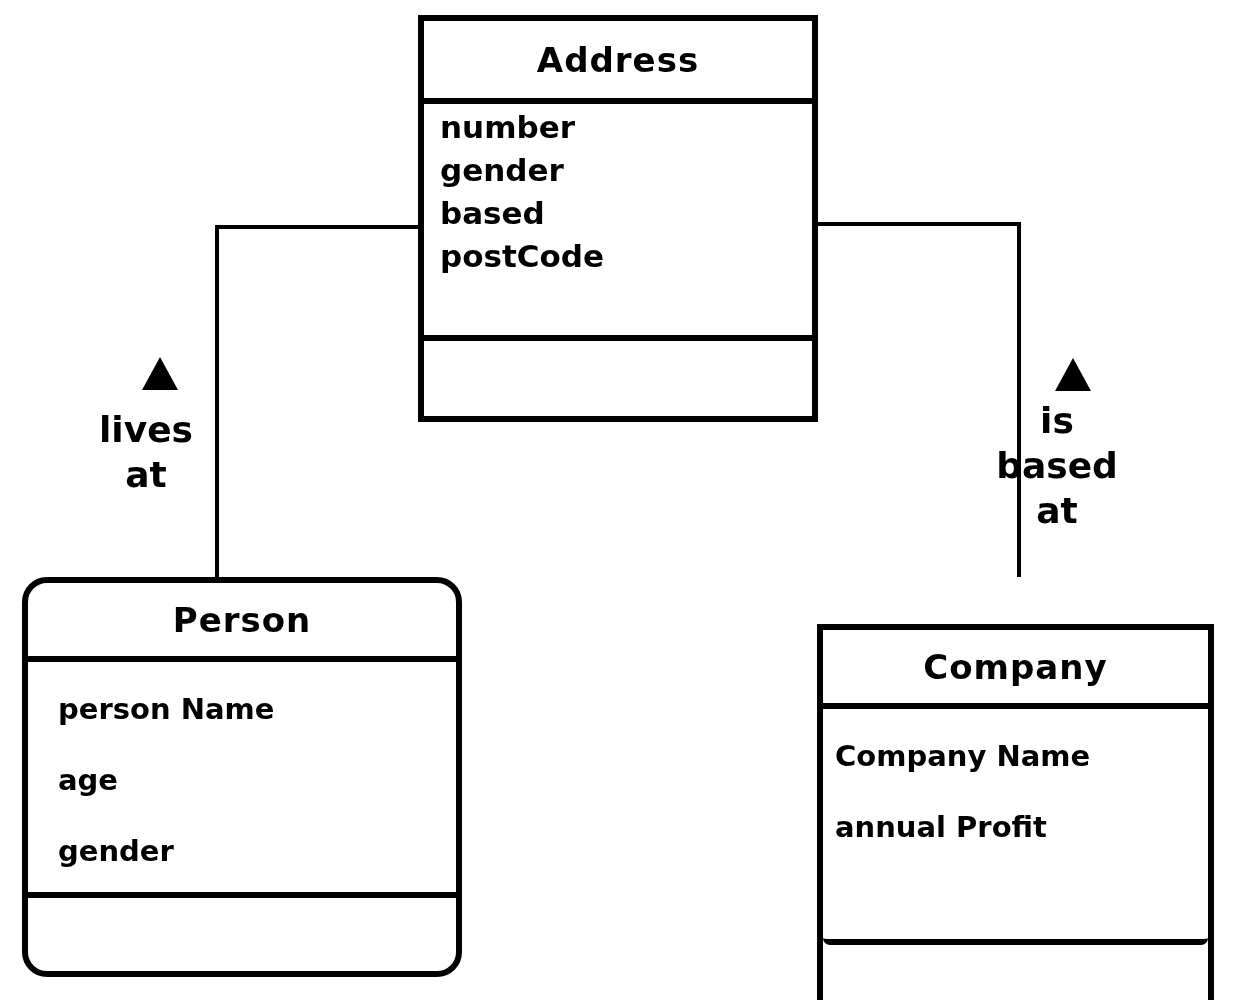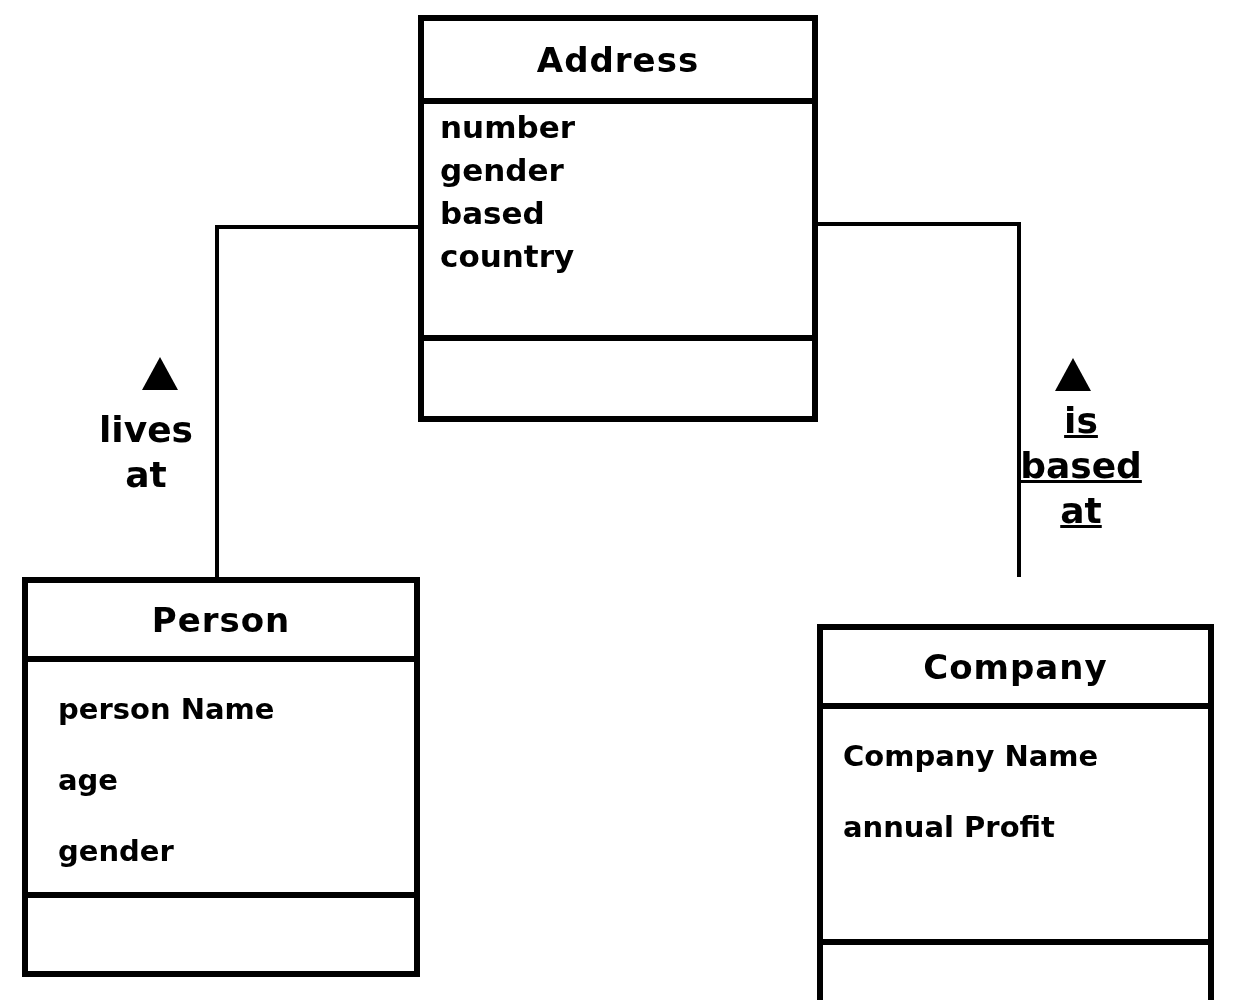--- a/index.html
+++ b/index.html
@@ -36,26 +36,26 @@
   .compartment-attrs {
     border-bottom: 6px solid #000;
   }
   .compartment-methods { flex: 1; }
 
   .box-address { left: 418px; top: 15px; width: 400px; height: 407px; }
   .box-address .compartment-title { height: 83px; }
   .box-address .compartment-attrs { height: 237px; padding: 2px 0 0 16px; }
   .box-address .attr-row { font-size: 31px; line-height: 43px; }
 
-  .box-person { left: 22px; top: 577px; width: 398px; height: 400px; }
+  .box-person { left: 22px; top: 577px; width: 440px; height: 400px; border-radius: 25px; }
   .box-company { left: 817px; top: 577px; width: 397px; height: 400px; margin-top: 47px; }
   .box-person .compartment-title, .box-company .compartment-title { height: 79px; }
   .box-person .compartment-attrs, .box-company .compartment-attrs { height: 236px; padding-top: 12px; }
   .box-person .compartment-attrs { padding-left: 30px; }
-  .box-company .compartment-attrs { padding-left: 20px; }
+  .box-company .compartment-attrs { padding-left: 12px; border-radius: 7px; }
   .box-person .attr-row, .box-company .attr-row { font-size: 29px; line-height: 71px; }
 
   
   .line { position: absolute; background: #000; }
   .line-left-v  { left: 215px; top: 227px; width: 4px; height: 350px; }
   .line-left-h  { left: 215px; top: 225px; width: 203px; height: 4px; }
   .line-right-h { left: 818px; top: 222px; width: 203px; height: 4px; }
   .line-right-v { left: 1017px; top: 222px; width: 4px; height: 355px; }
 
   
@@ -71,21 +71,21 @@
 
   
   .rel-label {
     position: absolute;
     width: 160px;
     text-align: center;
     font-size: 36px;
     line-height: 45px;
   }
   .label-left  { left: 66px;   top: 407px; }
-  .label-right { left: 1001px; top: 398px; text-decoration: underline; }
+  .label-right { left: 977px; top: 398px; }
 </style>
 </head>
 <body>
 
 <div class="canvas">
 
   <div class="line line-left-v"></div>
   <div class="line line-left-h"></div>
   <div class="triangle-up tri-left"></div>
   <div class="rel-label label-left">
@@ -101,21 +101,21 @@
     <div>based</div>
     <div>at</div>
   </div>
 
   <div class="class-box box-address">
     <div class="compartment-title">Address</div>
     <div class="compartment-attrs">
       <div class="attr-row">number</div>
       <div class="attr-row">gender</div>
       <div class="attr-row">based</div>
-      <div class="attr-row">country</div>
+      <div class="attr-row">postCode</div>
     </div>
     <div class="compartment-methods"></div>
   </div>
 
   <div class="class-box box-person">
     <div class="compartment-title">Person</div>
     <div class="compartment-attrs">
       <div class="attr-row">person Name</div>
       <div class="attr-row">age</div>
       <div class="attr-row">gender</div>

